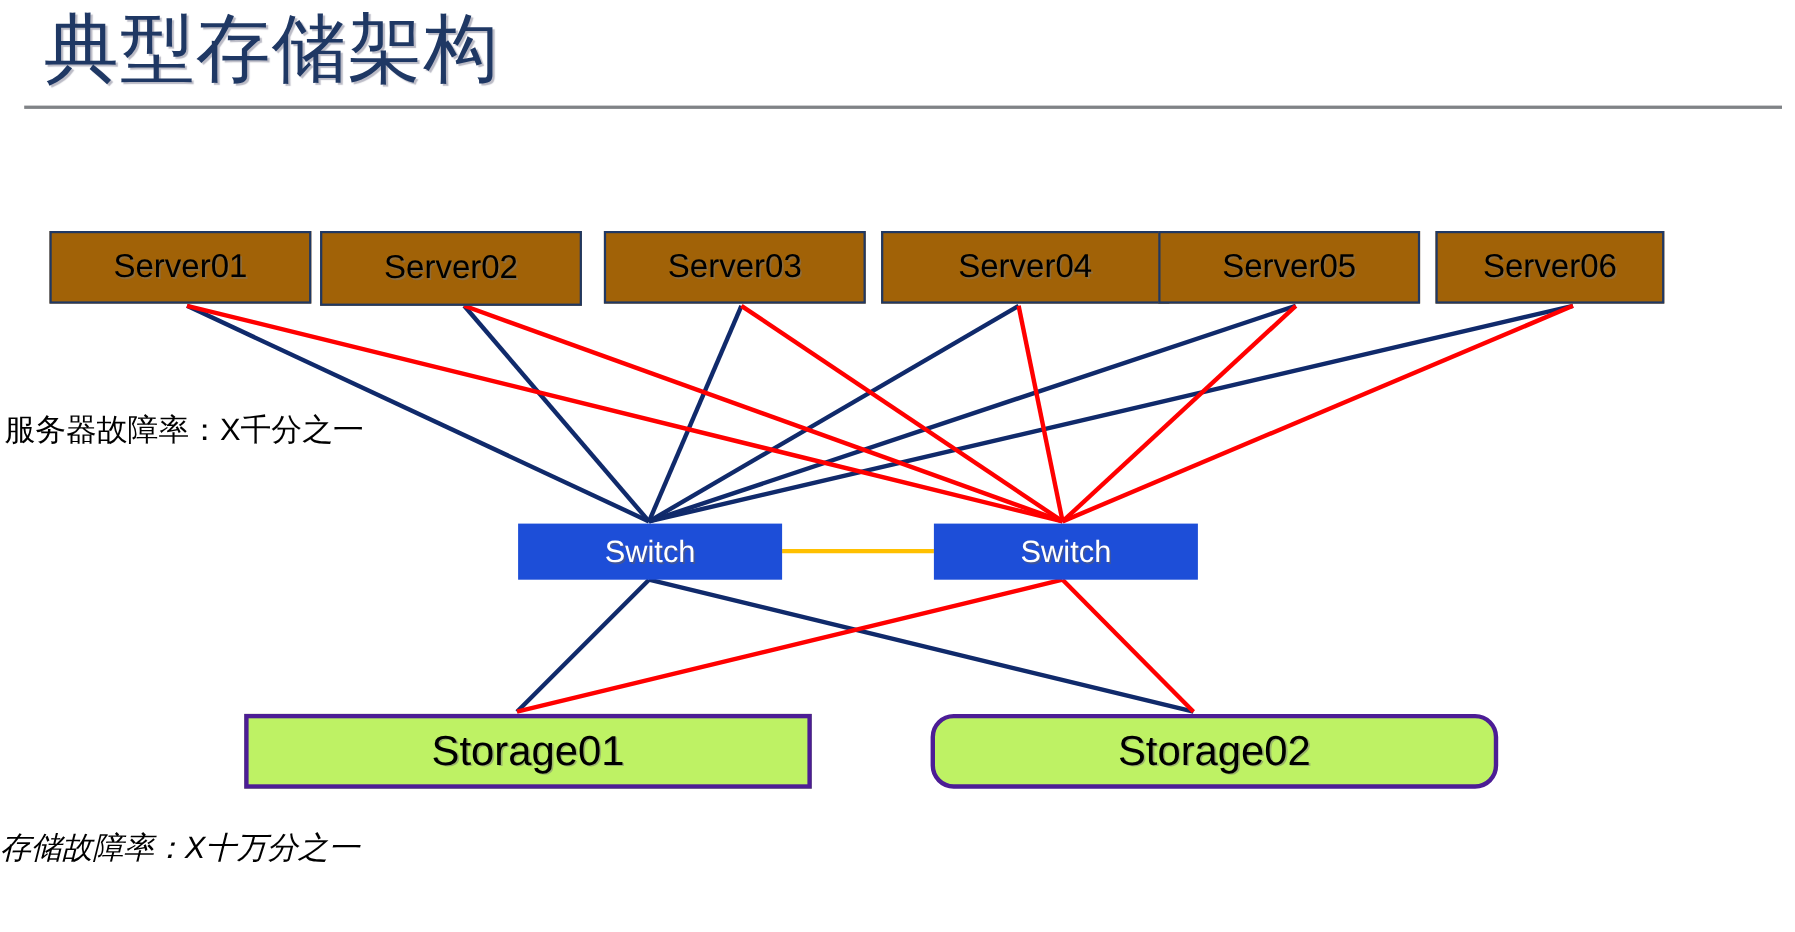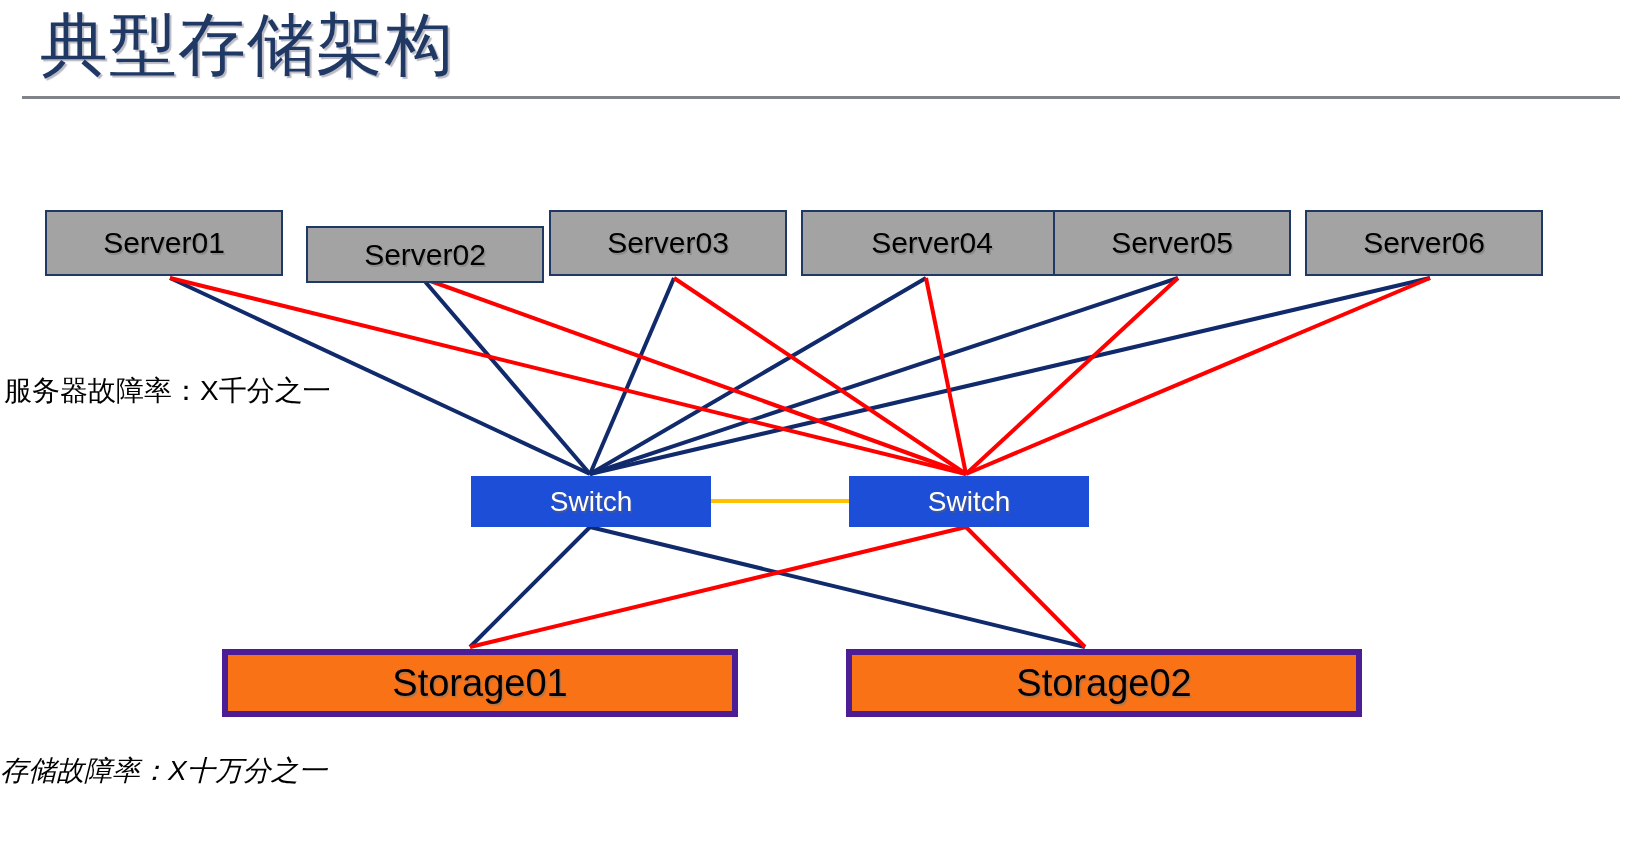--- a/index.html
+++ b/index.html
@@ -53,34 +53,34 @@
 
   
   .node {
     position: absolute;
     box-sizing: border-box;
     display: flex;
     align-items: center;
     justify-content: center;
   }
   .node.server {
-    background: #a3a3a3;
+    background: #a16207;
     border: 2px solid #1F3864;
     height: 66px;
     width: 238px;
     top: 210px;
   }
   .node.server .node-label {
     font-size: 30px;
     color: #000000;
     text-shadow: 1.5px 1.5px 0.5px rgba(120,120,120,0.5);
   }
   .node.storage {
-    background: #f97316;
-    border: 6px solid #4c1d95;
+    background: #bef264;
+    border: 4px solid #4c1d95;
     height: 68px;
     width: 516px;
     top: 649px;
   }
   .node.storage .node-label {
     font-size: 38px;
     color: #000000;
     text-shadow: 1.5px 1.5px 0.5px rgba(120,120,120,0.5);
   }
   .node.switch {
@@ -145,45 +145,45 @@
         <line x1="966" y1="527" x2="470" y2="647" stroke="#FF0000" stroke-width="4" stroke-linecap="butt"></line>
         <line x1="966" y1="527" x2="1085" y2="647" stroke="#FF0000" stroke-width="4" stroke-linecap="butt"></line>
         <line x1="711" y1="501" x2="849" y2="501" stroke="#FFC000" stroke-width="4" stroke-linecap="butt"></line>
       </g>
   </svg>
 
   <div id="nodes-layer">
       <div class="node server" style="left: 45px; top: 210px; width: 238px; height: 66px;">
         <span class="node-label">Server01</span>
       </div>
-      <div class="node server" style="left: 306px; top: 210px; width: 238px; height: 57px; margin-top: 16px;">
+      <div class="node server" style="left: 291px; top: 210px; width: 238px; height: 68px;">
         <span class="node-label">Server02</span>
       </div>
       <div class="node server" style="left: 549px; top: 210px; width: 238px; height: 66px; align-items: center;">
         <span class="node-label">Server03</span>
       </div>
       <div class="node server" style="left: 801px; top: 210px; width: 262px; height: 66px;">
         <span class="node-label">Server04</span>
       </div>
       <div class="node server" style="left: 1053px; top: 210px; width: 238px; height: 66px;">
         <span class="node-label">Server05</span>
       </div>
-      <div class="node server" style="left: 1305px; top: 210px; width: 238px; height: 66px;">
+      <div class="node server" style="left: 1305px; top: 210px; width: 208px; height: 66px;">
         <span class="node-label">Server06</span>
       </div>
       <div class="node switch" style="left: 471px; top: 476px; width: 240px; height: 51px;">
         <span class="node-label">Switch</span>
       </div>
       <div class="node switch" style="left: 849px; top: 476px; width: 240px; height: 51px;">
         <span class="node-label">Switch</span>
       </div>
       <div class="node storage" style="left: 222px; top: 649px; width: 516px; height: 68px;">
         <span class="node-label">Storage01</span>
       </div>
-      <div class="node storage" style="left: 846px; top: 649px; width: 516px; height: 68px;">
+      <div class="node storage" style="left: 846px; top: 649px; width: 516px; height: 68px; border-radius: 21px;">
         <span class="node-label">Storage02</span>
       </div>
     </div>
 
   <div class="annotation ann-server-rate">服务器故障率：X千分之一</div>
 
   <div class="annotation ann-storage-rate">存储故障率：X十万分之一</div>
 
 
 </div>

